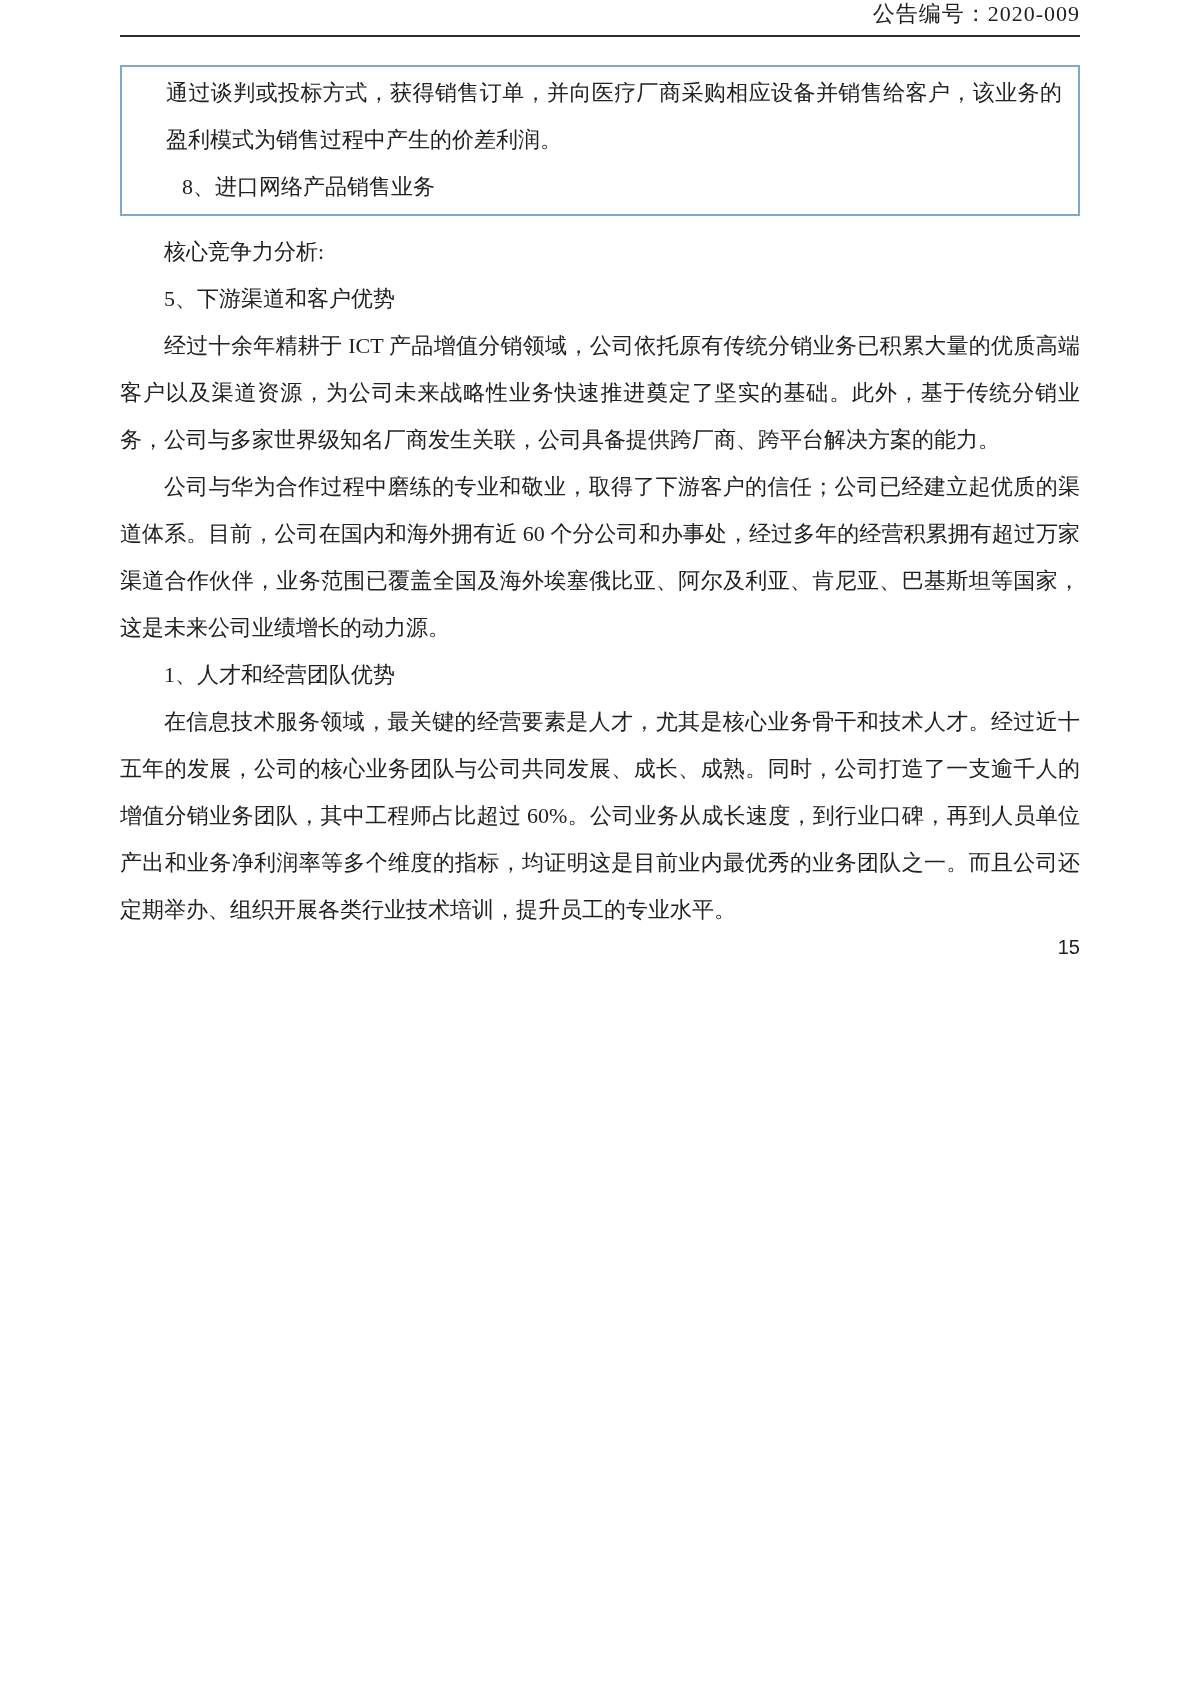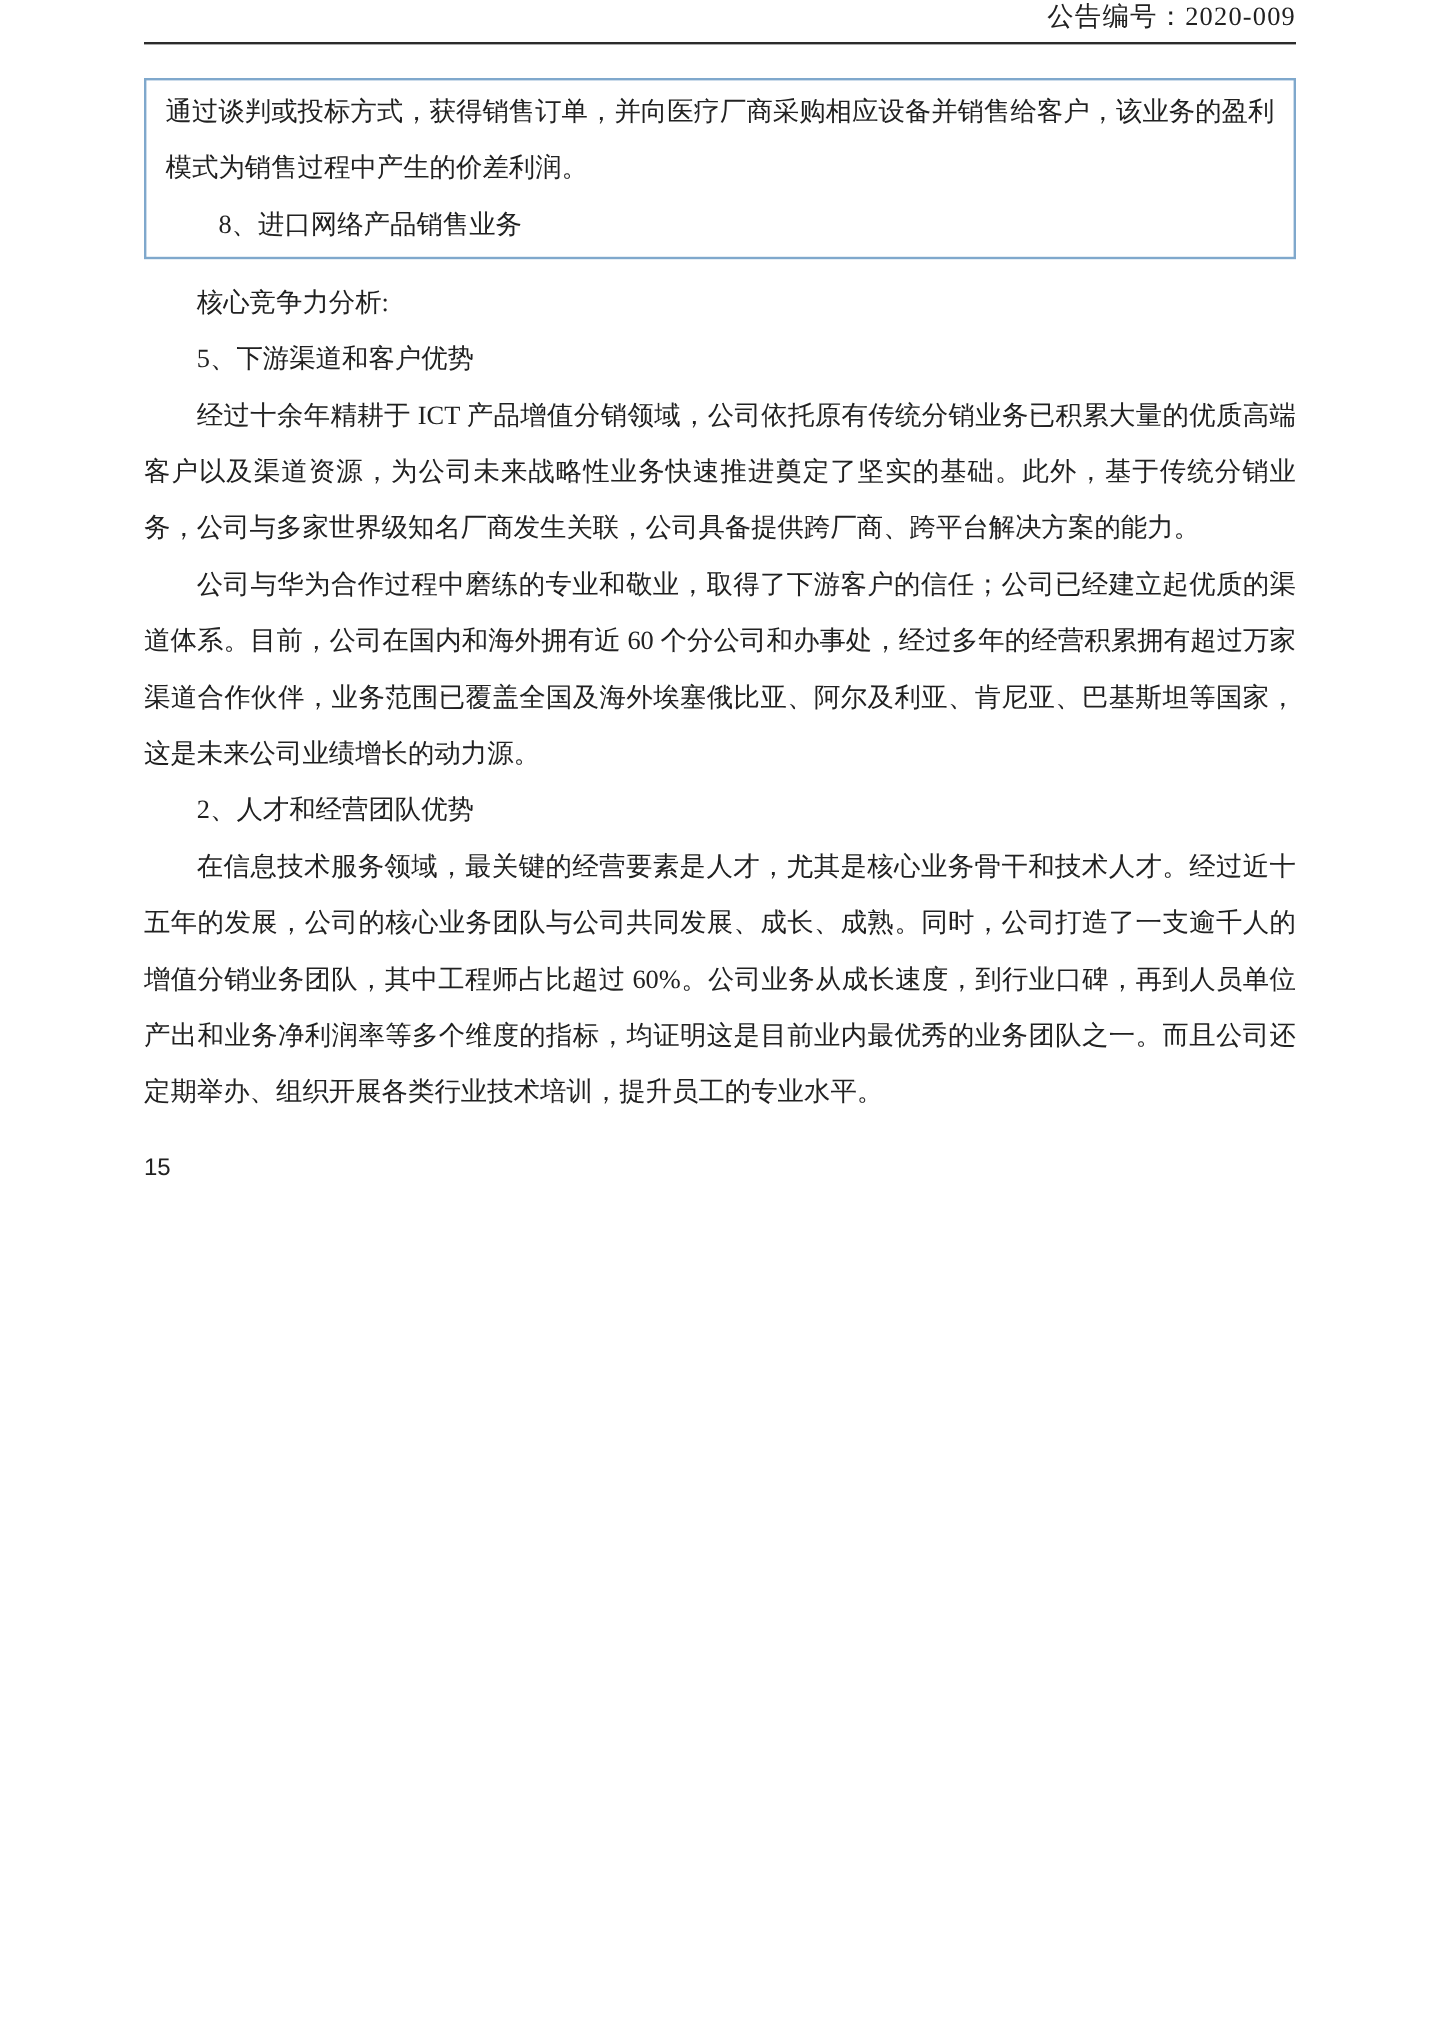--- a/index.html
+++ b/index.html
@@ -41,24 +41,23 @@
   }
   p {
     margin: 0;
     font-size: 22px;
     line-height: 47px;
     text-align: justify;
     text-justify: inter-character;
     word-break: break-all;
   }
   p.indent { text-indent: 2em; }
-  p.no-indent { text-indent: 0; }
+  p.no-indent { text-indent: 0; margin-left: 28px; }
   .page-number {
-    margin-top: 26px;
-    text-align: left;
+    text-align: right;
     font-size: 20px;
     line-height: 28px;
     font-family: "Liberation Sans", "DejaVu Sans", sans-serif;
   }
 </style>
 </head>
 <body>
 
 <div class="page">
   <div class="content">
@@ -73,21 +72,21 @@
       <p class="indent">8、进口网络产品销售业务</p>
     </section>
 
     <main>
       <p class="indent">核心竞争力分析:</p>
 
       <p class="indent">5、下游渠道和客户优势</p>
       <p class="indent">经过十余年精耕于 ICT 产品增值分销领域，公司依托原有传统分销业务已积累大量的优质高端客户以及渠道资源，为公司未来战略性业务快速推进奠定了坚实的基础。此外，基于传统分销业务，公司与多家世界级知名厂商发生关联，公司具备提供跨厂商、跨平台解决方案的能力。</p>
       <p class="indent">公司与华为合作过程中磨练的专业和敬业，取得了下游客户的信任；公司已经建立起优质的渠道体系。目前，公司在国内和海外拥有近 60 个分公司和办事处，经过多年的经营积累拥有超过万家渠道合作伙伴，业务范围已覆盖全国及海外埃塞俄比亚、阿尔及利亚、肯尼亚、巴基斯坦等国家，这是未来公司业绩增长的动力源。</p>
 
-      <p class="indent">2、人才和经营团队优势</p>
+      <p class="indent">1、人才和经营团队优势</p>
       <p class="indent">在信息技术服务领域，最关键的经营要素是人才，尤其是核心业务骨干和技术人才。经过近十五年的发展，公司的核心业务团队与公司共同发展、成长、成熟。同时，公司打造了一支逾千人的增值分销业务团队，其中工程师占比超过 60%。公司业务从成长速度，到行业口碑，再到人员单位产出和业务净利润率等多个维度的指标，均证明这是目前业内最优秀的业务团队之一。而且公司还定期举办、组织开展各类行业技术培训，提升员工的专业水平。</p>
 
     </main>
 
     <footer>
       <div class="page-number">15</div>
     </footer>
 
   </div>
 </div>

